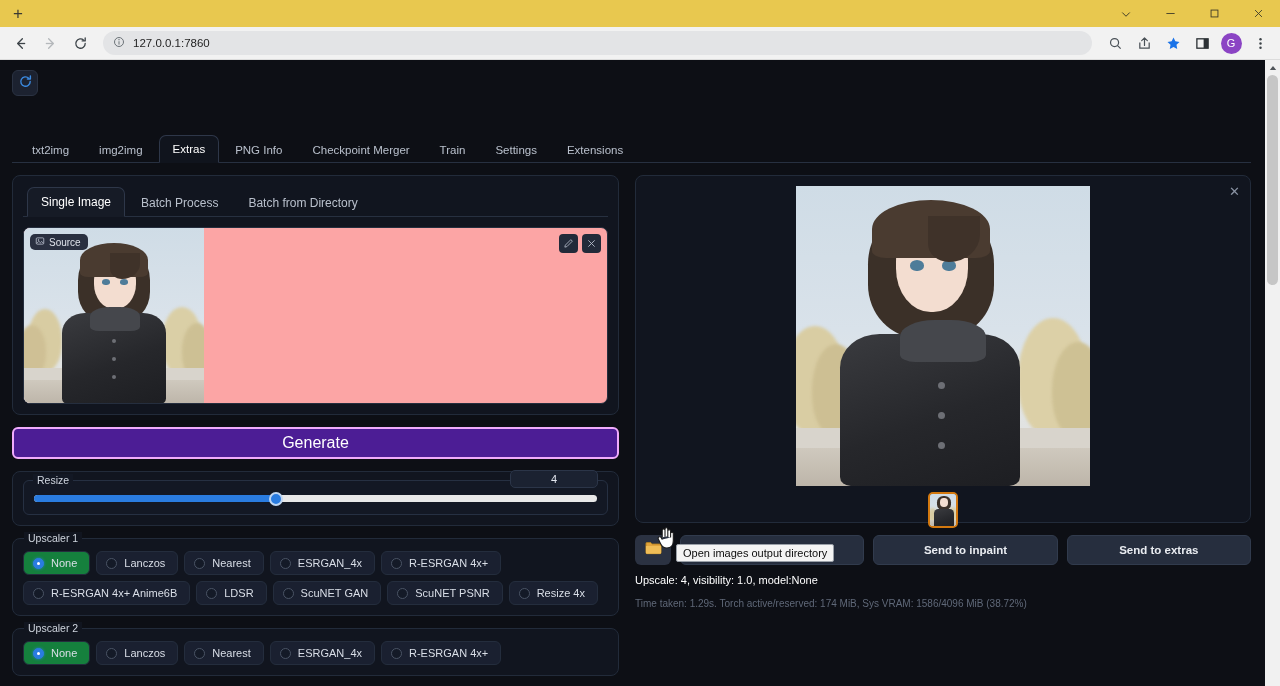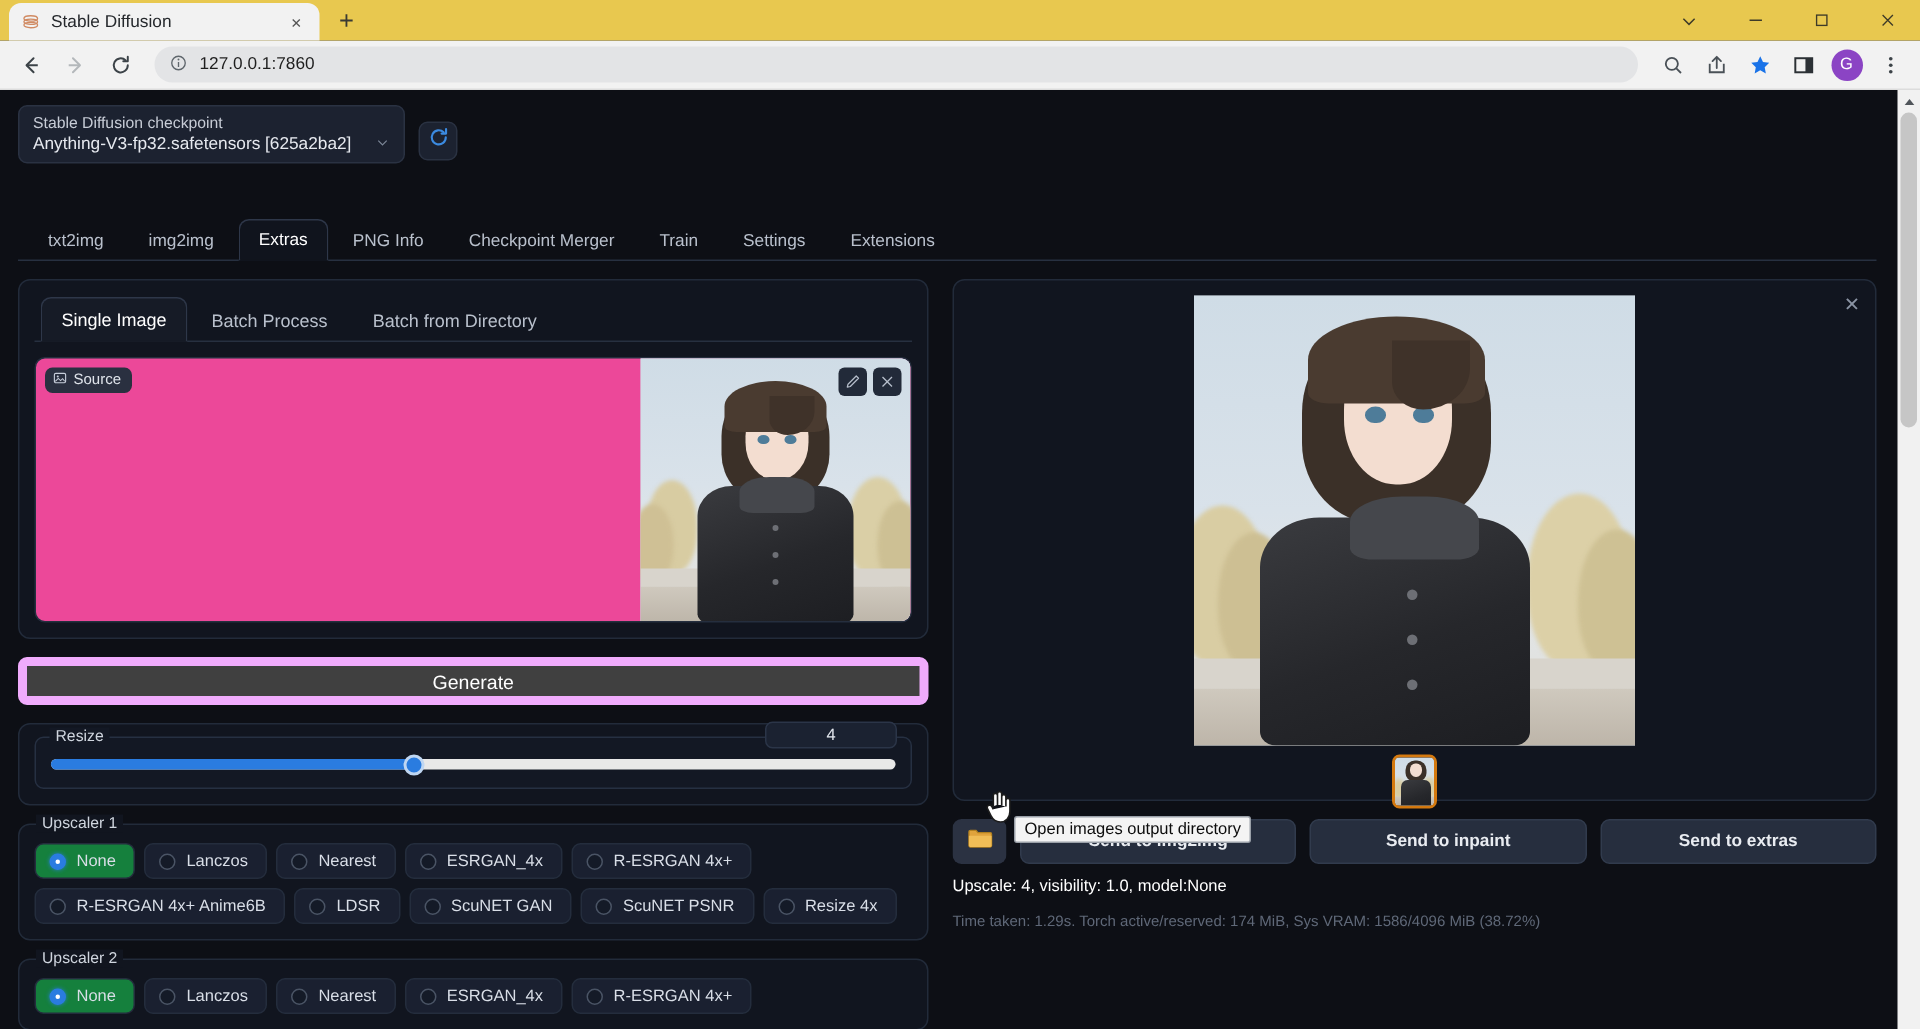--- a/index.html
+++ b/index.html
@@ -144,23 +144,23 @@
     border: 1px solid transparent; border-bottom: none;
     border-radius: 7px 7px 0 0; position: relative; top: 1px;
   }
   .stab.active {
     color: #ffffff; background: #161b26;
     border-color: #2e3749; border-bottom: 1px solid #161b26;
   }
 
   
   .imgbox {
-    margin-top: 10px; height: 177px; background: #ec4899;
+    margin-top: 10px; height: 177px; background: #fca5a5;
     border: 1px solid #252e3e; border-radius: 7px; position: relative;
-    display: flex; align-items: center; justify-content: flex-end; overflow: hidden;
+    display: flex; align-items: center; justify-content: flex-start; overflow: hidden;
   }
   .src-badge {
     position: absolute; top: 6px; left: 6px; background: #2a3040;
     border-radius: 5px; padding: 2px 7px 2px 5px;
     display: flex; align-items: center; gap: 4px;
     font-size: 10px; color: #dfe3ea; z-index: 3;
   }
   .img-actions {
     position: absolute; top: 6px; right: 6px; display: flex; gap: 4px; z-index: 3;
   }
@@ -212,24 +212,24 @@
   }
   .art .collar {
     position: absolute; background: #45474c; border-radius: 40% 40% 18% 18%;
   }
   .art .btn {
     position: absolute; background: #6d6f75; border-radius: 50%;
   }
 
   
   .generate {
-    margin-top: 12px; height: 32px; background: #404040;
-    border: 6px solid #f0abfc; border-radius: 6px;
+    margin-top: 12px; height: 32px; background: #4c1d95;
+    border: 2px solid #f0abfc; border-radius: 6px;
     display: flex; align-items: center; justify-content: center;
-    color: #fff; font-size: 13px; cursor: pointer;
+    color: #fff; font-size: 16px; cursor: pointer;
   }
 
   
   .group {
     margin-top: 12px; background: #11151f; border: 1px solid #222b3a;
     border-radius: 8px; padding: 0 0 10px 0;
   }
   .slider-wrap {
     margin: 8px 10px 0 10px; border: 1px solid #263042; border-radius: 6px;
     padding: 10px 10px 12px 10px; position: relative; background: #131824;
@@ -339,31 +339,20 @@
     margin-top: 9px; font-size: 11px; color: #ffffff;
   }
   .statustext.dim { color: #5f6878; margin-top: 12px; font-size: 10px; }
 </style>
 </head>
 <body>
 
 <div class="browser">
 
   <div class="tabstrip">
-    <div class="tab">
-      <span class="tab-favicon">
-        <svg width="13" height="13" viewBox="0 0 16 16">
-          <ellipse cx="8" cy="5.3" rx="5.6" ry="2.2" fill="none" stroke="#d08a62" stroke-width="1.1"></ellipse>
-          <ellipse cx="8" cy="8" rx="5.6" ry="2.2" fill="none" stroke="#d08a62" stroke-width="1.1"></ellipse>
-          <ellipse cx="8" cy="10.7" rx="5.6" ry="2.2" fill="none" stroke="#d08a62" stroke-width="1.1"></ellipse>
-        </svg>
-      </span>
-      <span class="tab-title">Stable Diffusion</span>
-      <span class="tab-close">×</span>
-    </div>
     <div class="newtab">+</div>
 
     <div class="winctrls">
       <div class="winbtn">
         <svg width="12" height="12" viewBox="0 0 16 16">
             <path d="M3 6l5 5 5-5" stroke="#3d3a28" stroke-width="1.3" fill="none"></path>
           </svg>
       </div>
       <div class="winbtn">
         <svg width="11" height="11" viewBox="0 0 16 16">
@@ -448,31 +437,20 @@
             <circle cx="8" cy="12.6" r="1.3" fill="#3c4348"></circle>
           </svg>
       </div>
     </div>
   </div>
 
   <div class="viewport">
     <div class="pagecontent">
 
       <div class="topbar">
-        <div class="ckpt-field">
-          <div class="ckpt-label">Stable Diffusion checkpoint</div>
-          <div class="ckpt-select">
-            <span>Anything-V3-fp32.safetensors [625a2ba2]</span>
-            <span class="chev">
-              <svg width="10" height="10" viewBox="0 0 16 16">
-                  <path d="M3.5 6l4.5 4.5L12.5 6" stroke="#7b8697" stroke-width="1.3" fill="none"></path>
-                </svg>
-            </span>
-          </div>
-        </div>
         <div class="refresh-btn">
           <span>
             <svg width="15" height="15" viewBox="0 0 16 16">
               <path d="M13 8a5 5 0 1 1-1.5-3.5" stroke="#3b8ae0" stroke-width="1.5" fill="none" stroke-linecap="round"></path>
               <path d="M13.2 2.2v3.2H10" stroke="#3b8ae0" stroke-width="1.5" fill="none" stroke-linecap="round" stroke-linejoin="round"></path>
             </svg>
           </span>
         </div>
       </div>
 

